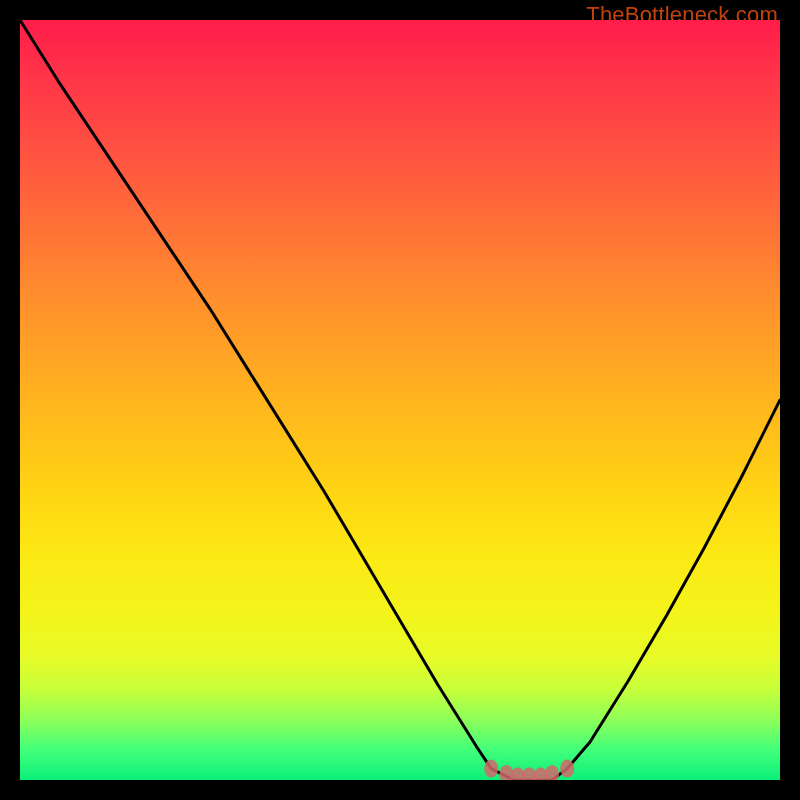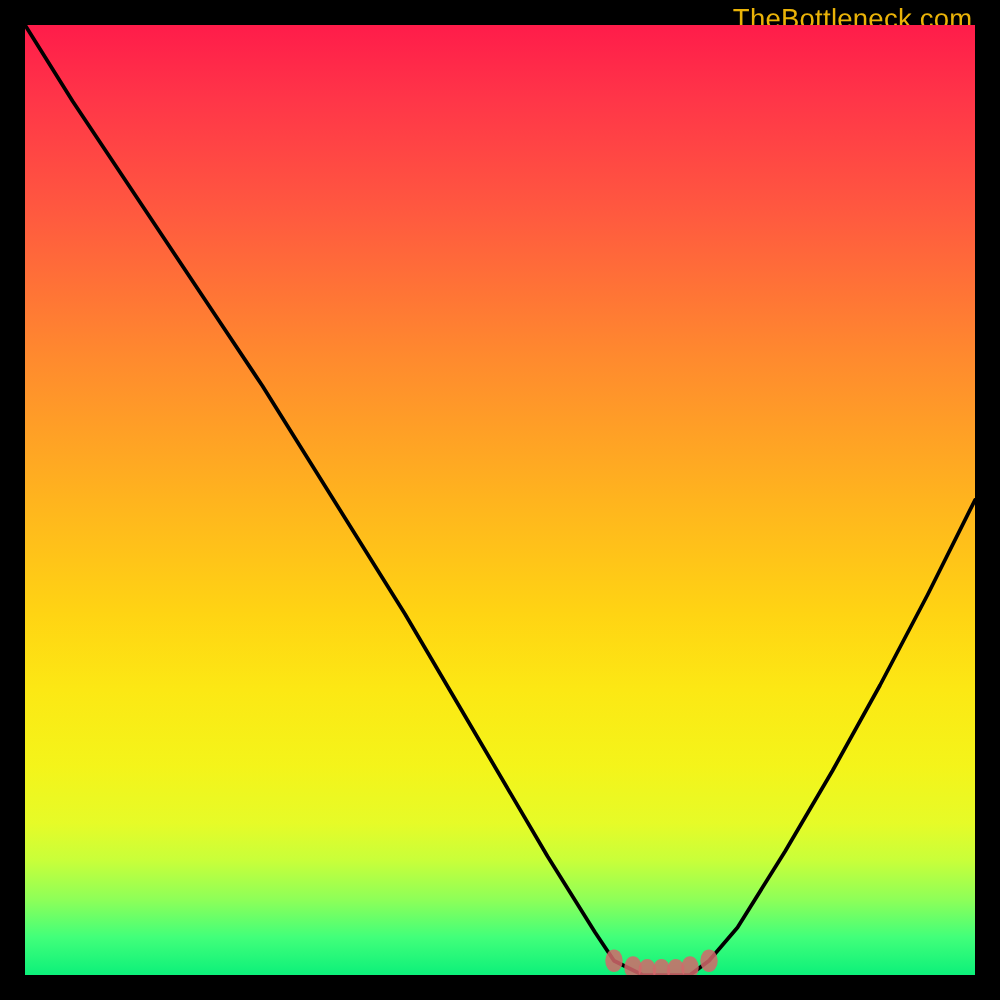--- a/index.html
+++ b/index.html
@@ -45,21 +45,21 @@
     position: absolute;
     left: 0;
     top: 0;
     width: 760px;
     height: 760px;
   }
   .attribution {
     position: absolute;
     top: 2px;
     right: 22px;
-    color: #eab308;
+    color: #c2410c;
     font-size: 22px;
     font-weight: 500;
     letter-spacing: 0.2px;
   }
 </style>
 </head>
 <body>
 
 <div class="attribution">TheBottleneck.com</div>
 

